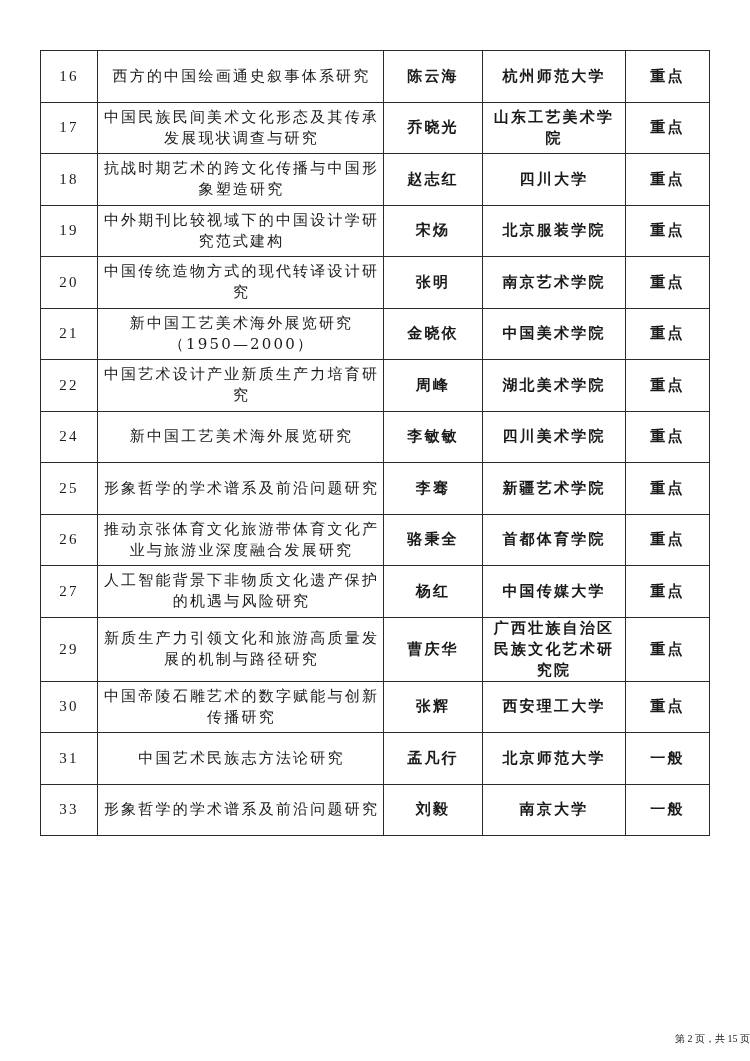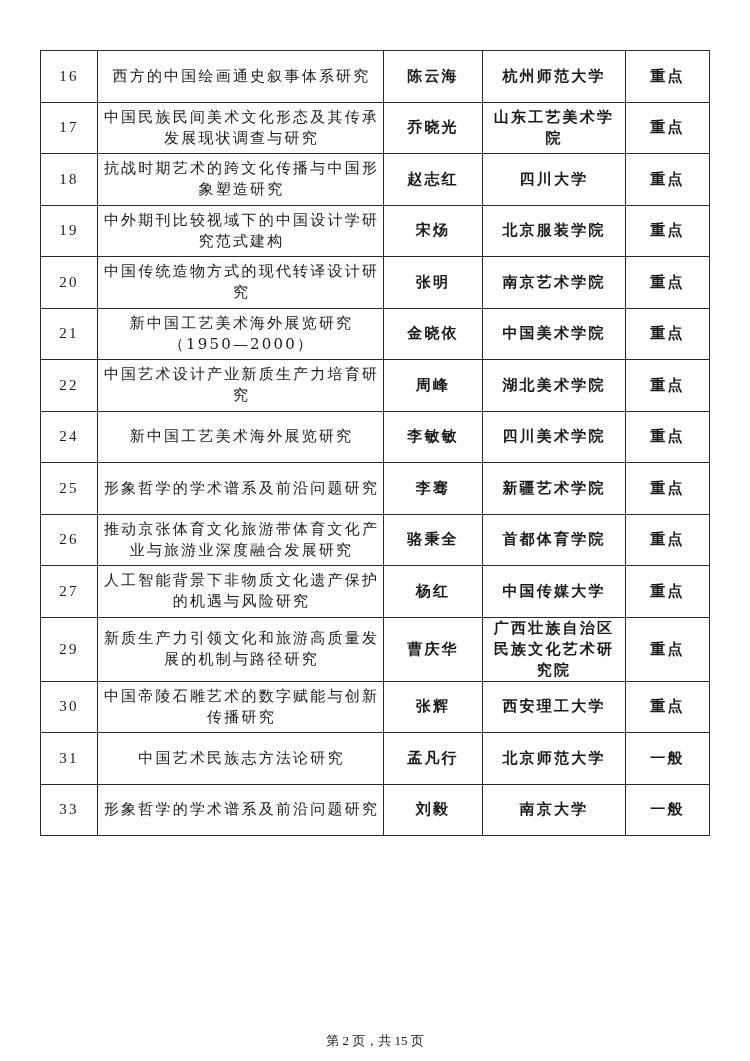--- a/index.html
+++ b/index.html
@@ -51,22 +51,22 @@
     td.c-person, td.c-org, td.c-type {
       text-align: center;
       font-weight: bold;
     }
     td.c-org { padding: 0 4px !important; }
     .footer {
       position: absolute;
       left: 0;
       width: 750px;
       top: 1032px;
-      text-align: center;
-      font-size: 13px;
+      text-align: right;
+      font-size: 10px;
       color: #1a1a1a;
       font-family: "Liberation Serif", "DejaVu Serif", serif;
     }
   </style>
 </head>
 <body>
 
 <div class="page">
   <table class="list">
     <colgroup>

